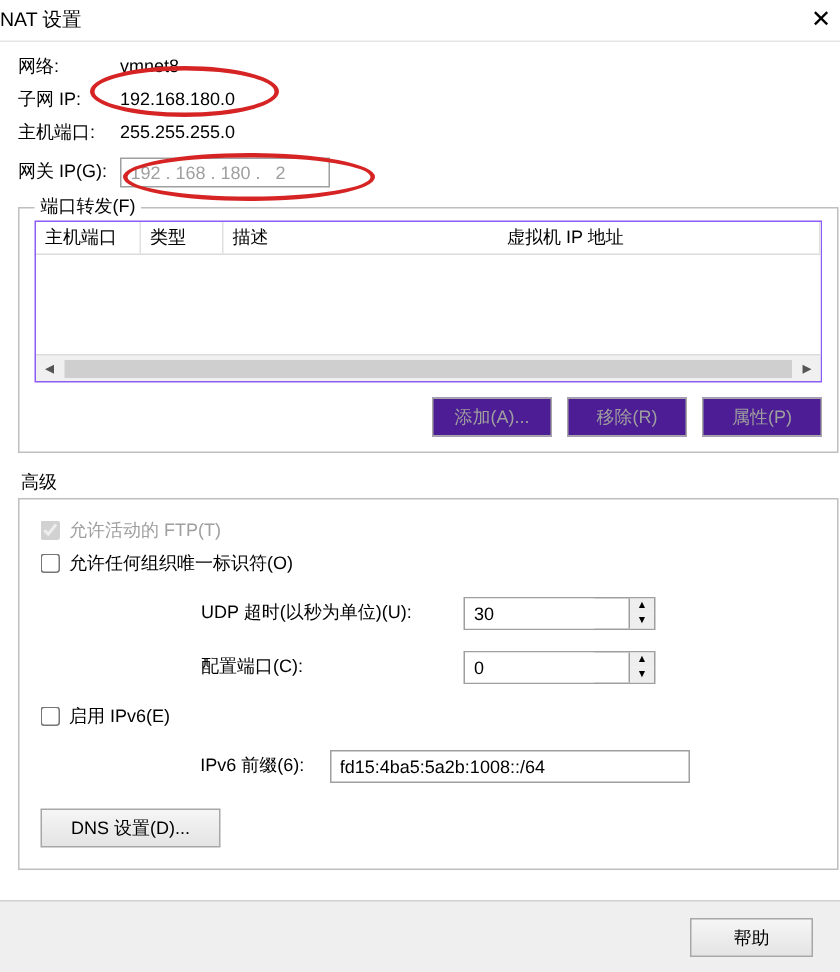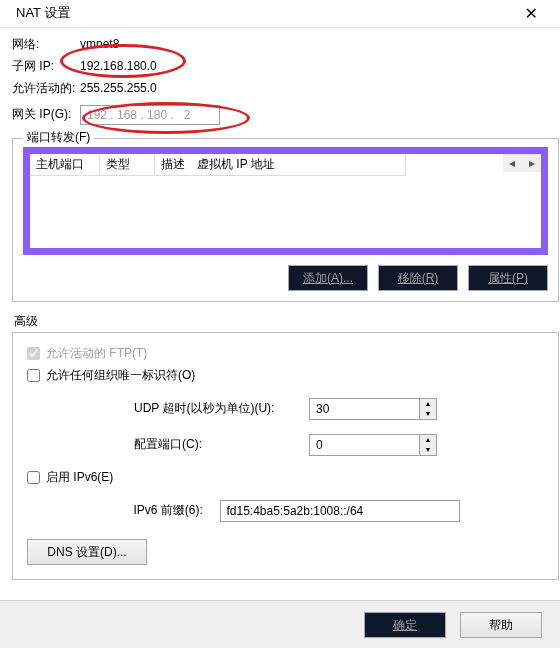--- a/index.html
+++ b/index.html
@@ -4,51 +4,51 @@
 <style>
   html,body{margin:0;padding:0;}
   body{
     width:560px;height:648px;
     font:12px/1.3 "Microsoft YaHei","SimSun",Arial,sans-serif;
     background:#fff;color:#000;box-sizing:border-box;overflow:hidden;
   }
   *, *:before, *:after{box-sizing:inherit;}
   
   .titlebar{display:flex;justify-content:space-between;align-items:center;
-    height:28px;padding:0 16px;border-bottom:1px solid #e5e5e5;}
+    height:28px;padding:0 0;border-bottom:1px solid #e5e5e5;}
   .titlebar .title{font-size:13px;}
   .titlebar .close{font-size:16px;line-height:1;padding:0 6px;cursor:default;}
   
   .content{padding:6px 1px 0 12px;position:relative;}
   .row{display:flex;align-items:center;height:22px;}
   .row .lbl{width:68px;}
   .val{}
   
   .gw-label{width:68px;}
   .gw-input{width:140px;height:20px;border:1px solid #9f9f9f;background:#fff;
     padding:0 6px;color:#9f9f9f;font:12px/18px Arial,sans-serif;}
   
   .anno{position:absolute;border:3px solid #d62424;border-radius:50%;pointer-events:none;}
   
   .group{border:1px solid #bfbfbf;margin:6px 0 0 0;padding:8px 10px 10px 10px;position:relative;}
   .group-title{position:absolute;top:-9px;left:10px;background:#fff;padding:0 4px;font-size:12px;}
   
-  .pf-table{border:7px solid #8b5cf6;height:108px;display:flex;flex-direction:row;}
+  .pf-table{border:1px solid #8b5cf6;height:108px;display:flex;flex-direction:column;}
   .pf-head{display:flex;height:22px;border-bottom:1px solid #dcdcdc;background:#fff;}
   .pf-head .col{border-right:1px solid #e0e0e0;padding:3px 6px;}
   .pf-body{flex:1;background:#fff;}
   .pf-scroll{display:flex;align-items:center;height:18px;background:#f0f0f0;border-top:1px solid #dcdcdc;}
   .pf-scroll .arrow{width:18px;text-align:center;color:#555;}
   .pf-scroll .track{flex:1;height:12px;background:#cfcfcf;margin:0 1px;}
   
   .btnrow{display:flex;justify-content:flex-end;gap:10px;margin-top:10px;}
   .btn{min-width:80px;height:26px;border:1px solid #a7a7a7;
     background:linear-gradient(#f6f6f6,#e4e4e4);
     font:12px/24px "Microsoft YaHei",Arial;padding:0 10px;text-align:center;}
-  .btn.disabled{color:#9f9f9f;background:#0f172a;text-decoration:underline;}
+  .btn.disabled{color:#9f9f9f;background:#4c1d95;}
   
   .adv-heading{margin:12px 0 2px 2px;}
   .adv-box{border:1px solid #bfbfbf;border-top:1px solid #bfbfbf;padding:10px 14px 14px 14px;}
   .chk{display:flex;align-items:center;height:22px;gap:6px;}
   .chk input{width:13px;height:13px;margin:0;}
   .chk.disabled{color:#9f9f9f;}
   .fldrow{display:flex;align-items:center;height:28px;margin-top:8px;justify-content:center;}
   .fldrow .flabel{}
   .spinner{display:flex;align-items:stretch;height:22px;border:1px solid #9f9f9f;gap:23px;}
   .spinner input{border:none;width:86px;padding:0 6px;font:12px Arial;outline:none;}
@@ -79,21 +79,21 @@
 
   <div class="row">
     <span class="lbl">网络:</span>
     <span class="val">vmnet8</span>
   </div>
   <div class="row">
     <span class="lbl">子网 IP:</span>
     <span class="val">192.168.180.0</span>
   </div>
   <div class="row">
-    <span class="lbl">允许活动的:</span>
+    <span class="lbl">主机端口:</span>
     <span class="val">255.255.255.0</span>
   </div>
   <div class="row" style="margin-top:4px">
     <span class="gw-label">网关 IP(G):</span>
     <input class="gw-input" readonly="" value="192 . 168 . 180 .   2" style="">
   </div>
 
   <div class="group" style="margin-top:12px">
     <span class="group-title">端口转发(F)</span>
 
@@ -165,15 +165,14 @@
     </div>
 
     <div class="adv-btnrow">
       <div class="btn">DNS 设置(D)...</div>
     </div>
   </div>
 
 </div>
 
 <div class="footer">
-  <div class="btn disabled">确定</div>
   <div class="btn">帮助</div>
 </div>
 
 </body></html>

